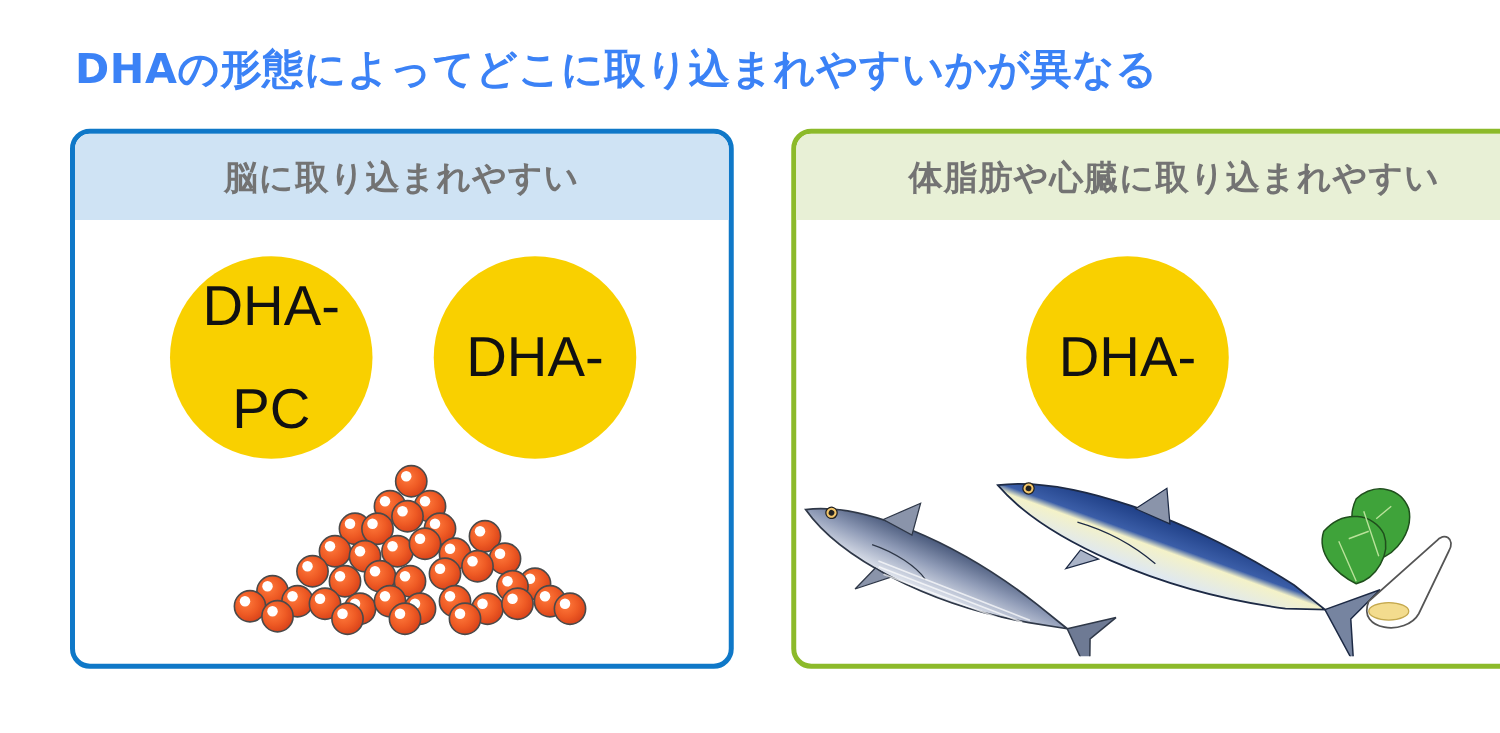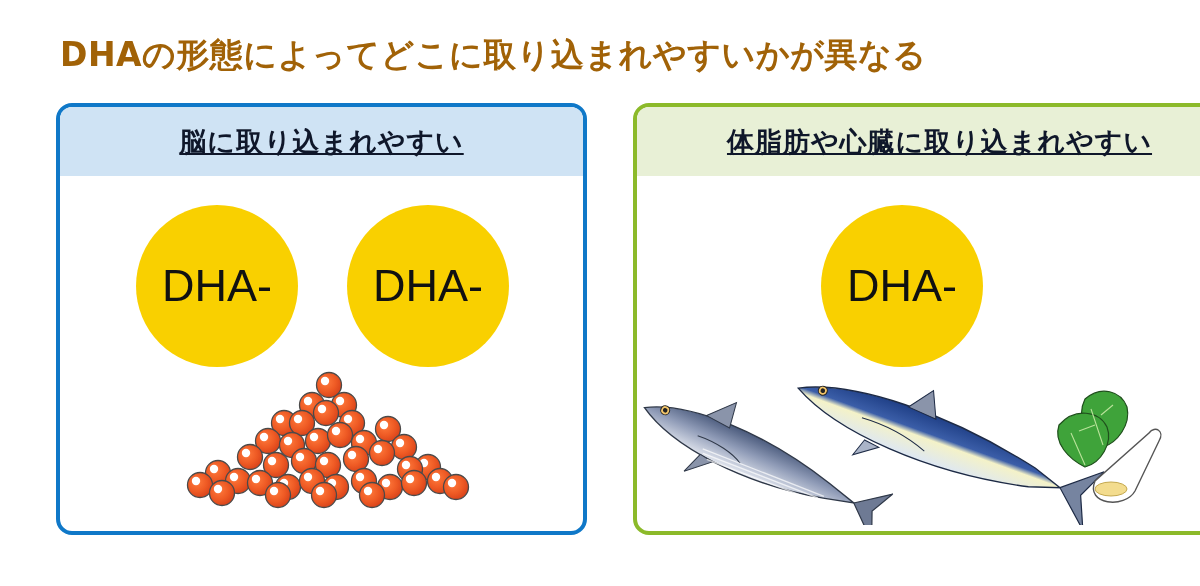--- a/index.html
+++ b/index.html
@@ -13,21 +13,21 @@
       position: relative;
       overflow: hidden;
       font-family: "DejaVu Sans", "Liberation Sans", sans-serif;
     }
     .page-title {
       position: absolute;
       left: 60px;
       top: 38px;
       font-size: 33px;
       font-weight: bold;
-      color: #a16207;
+      color: #3b82f6;
       letter-spacing: 0.5px;
       white-space: nowrap;
       line-height: 1;
     }
     .panel {
       position: absolute;
       top: 103px;
       height: 432px;
       border-radius: 16px;
       background: #ffffff;
@@ -45,24 +45,23 @@
       border: 4px solid #8cba2a;
       margin-left: 20px;
     }
     .panel-header {
       height: 69px;
       display: flex;
       align-items: center;
       justify-content: center;
       font-size: 27px;
       font-weight: bold;
-      color: #0f172a;
+      color: #737373;
       white-space: nowrap;
       letter-spacing: 1px;
-      text-decoration: underline;
     }
     .brain .panel-header { background: #cfe3f4; }
     .body .panel-header { background: #e8f0d6; }
     .badge {
       position: absolute;
       width: 162px;
       height: 162px;
       border-radius: 50%;
       background: #f9d000;
       display: flex;
@@ -84,20 +83,21 @@
 </head>
 <body>
 
 <div class="page-title">DHAの形態によってどこに取り込まれやすいかが異なる</div>
 
 <div class="panel brain">
   <div class="panel-header">脳に取り込まれやすい</div>
 
   <div class="badge" style="left:76px; top:98px;">
     <span>DHA-</span>
+    <span>PC</span>
   </div>
   <div class="badge" style="left:287px; top:98px;">
     <span>DHA-</span>
   </div>
 
   <svg class="illus" style="left:124px; top:262px;" width="290" height="140" viewBox="0 0 290 140">
     <defs>
       <radialGradient id="roeG" cx="0.38" cy="0.38" r="0.65">
         <stop offset="0" stop-color="#ff7a3c"></stop>
         <stop offset="0.6" stop-color="#ee5a24"></stop>

